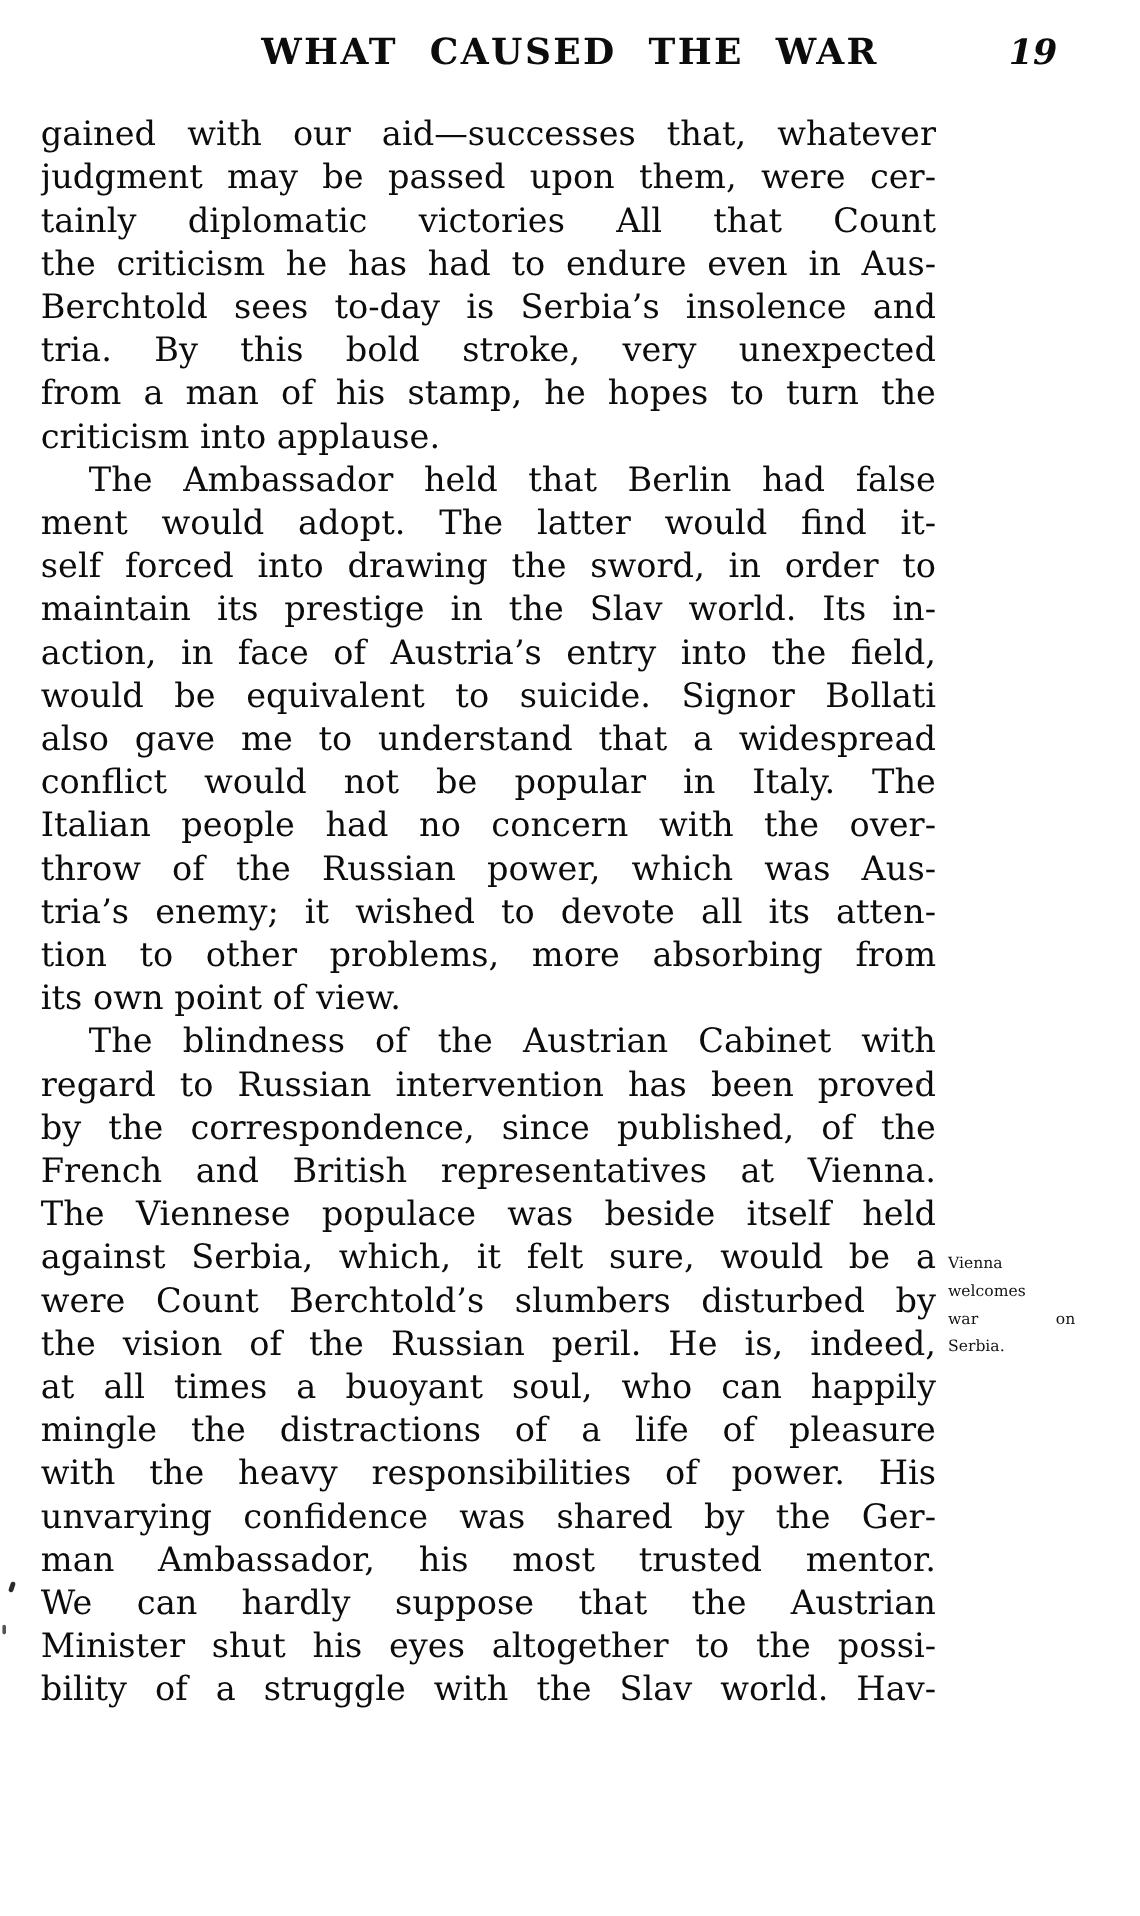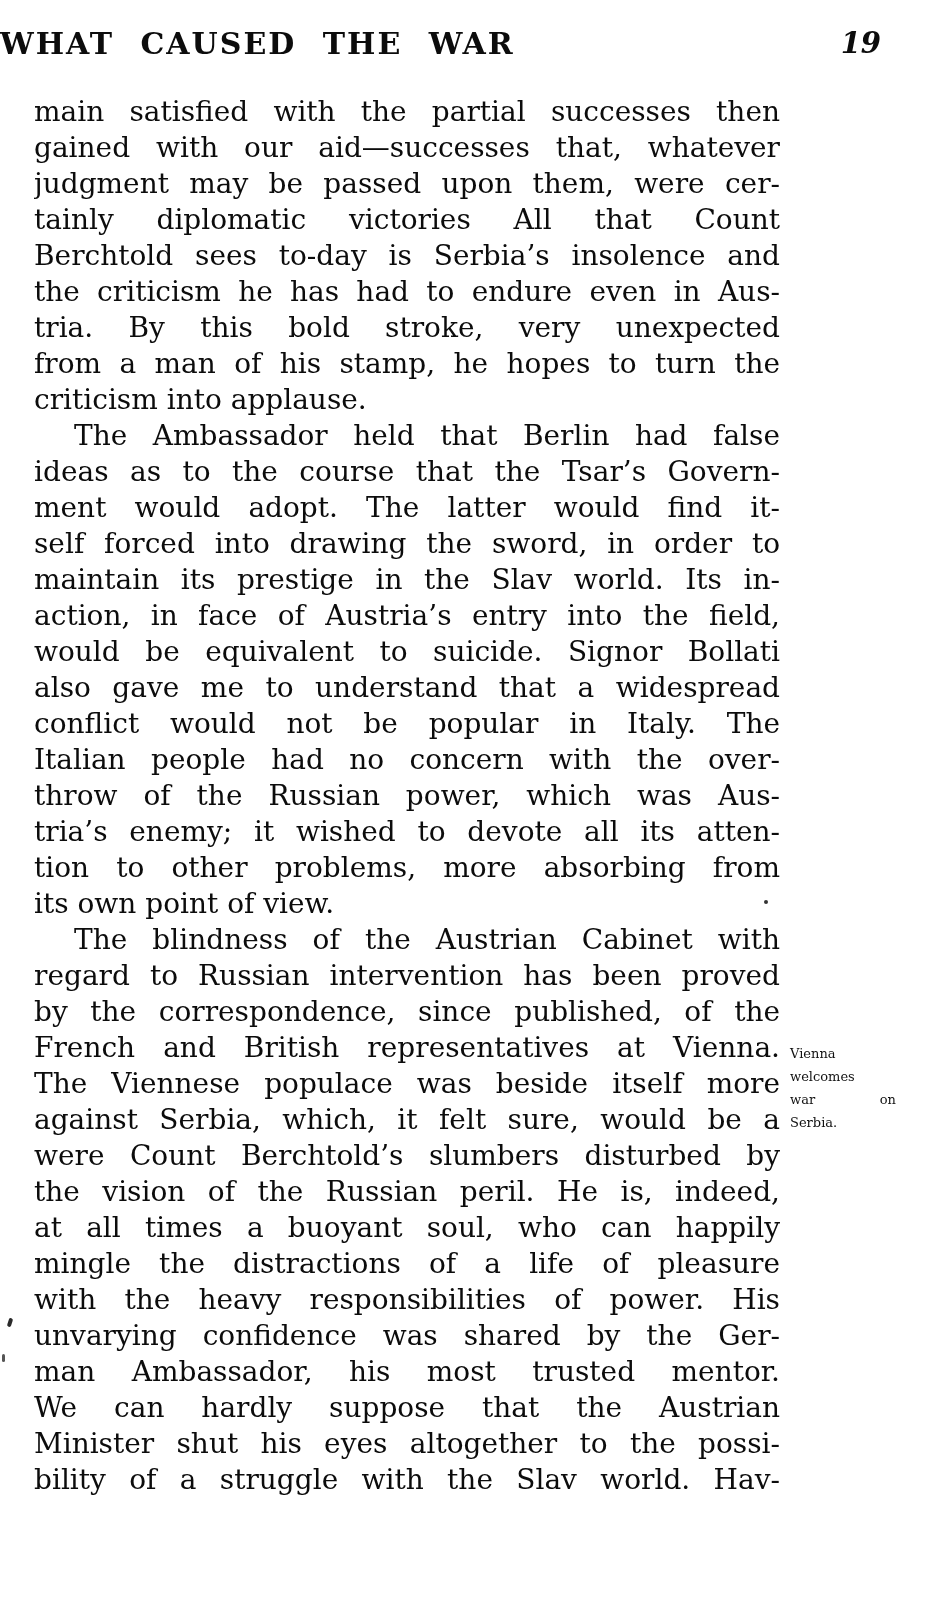--- a/index.html
+++ b/index.html
@@ -21,20 +21,21 @@
     position: absolute;
     top: 26px;
     left: 0;
     right: 0;
     height: 40px;
   }
   .running-title {
     position: absolute;
     left: 0;
     right: 0;
+    text-align: center;
     font-size: 30px;
     font-weight: bold;
     letter-spacing: 2px;
     word-spacing: 14px;
     white-space: nowrap;
   }
   .page-number {
     position: absolute;
     right: 69px;
     top: 0;
@@ -102,52 +103,50 @@
 
 <div class="page">
 
   <div class="header">
     <div class="running-title">WHAT CAUSED THE WAR</div>
     <div class="page-number">19</div>
   </div>
 
   <div class="body-text">
     <div class="paragraph">
-        <div class="text-line">main satisfied with the partial successes then</div>
         <div class="text-line">gained with our aid—successes that, whatever</div>
         <div class="text-line">judgment may be passed upon them, were cer-</div>
         <div class="text-line">tainly diplomatic victories All that Count</div>
+        <div class="text-line">the criticism he has had to endure even in Aus-</div>
         <div class="text-line">Berchtold sees to-day is Serbia’s insolence and</div>
-        <div class="text-line">the criticism he has had to endure even in Aus-</div>
         <div class="text-line">tria. By this bold stroke, very unexpected</div>
         <div class="text-line">from a man of his stamp, he hopes to turn the</div>
         <div class="text-line flush-left">criticism into applause.</div>
       </div>
     <div class="paragraph">
         <div class="text-line indent">The Ambassador held that Berlin had false</div>
-        <div class="text-line">ideas as to the course that the Tsar’s Govern-</div>
         <div class="text-line">ment would adopt. The latter would find it-</div>
         <div class="text-line">self forced into drawing the sword, in order to</div>
         <div class="text-line">maintain its prestige in the Slav world. Its in-</div>
         <div class="text-line">action, in face of Austria’s entry into the field,</div>
         <div class="text-line">would be equivalent to suicide. Signor Bollati</div>
         <div class="text-line">also gave me to understand that a widespread</div>
         <div class="text-line">conflict would not be popular in Italy. The</div>
         <div class="text-line">Italian people had no concern with the over-</div>
         <div class="text-line">throw of the Russian power, which was Aus-</div>
         <div class="text-line">tria’s enemy; it wished to devote all its atten-</div>
         <div class="text-line">tion to other problems, more absorbing from</div>
         <div class="text-line flush-left">its own point of view.</div>
       </div>
     <div class="paragraph">
         <div class="text-line indent">The blindness of the Austrian Cabinet with</div>
         <div class="text-line">regard to Russian intervention has been proved</div>
         <div class="text-line">by the correspondence, since published, of the</div>
         <div class="text-line">French and British representatives at Vienna.</div>
-        <div class="text-line">The Viennese populace was beside itself more</div>
+        <div class="text-line">The Viennese populace was beside itself held</div>
         <div class="text-line">against Serbia, which, it felt sure, would be a</div>
         <div class="text-line">were Count Berchtold’s slumbers disturbed by</div>
         <div class="text-line">the vision of the Russian peril. He is, indeed,</div>
         <div class="text-line">at all times a buoyant soul, who can happily</div>
         <div class="text-line">mingle the distractions of a life of pleasure</div>
         <div class="text-line">with the heavy responsibilities of power. His</div>
         <div class="text-line">unvarying confidence was shared by the Ger-</div>
         <div class="text-line">man Ambassador, his most trusted mentor.</div>
         <div class="text-line">We can hardly suppose that the Austrian</div>
         <div class="text-line">Minister shut his eyes altogether to the possi-</div>

